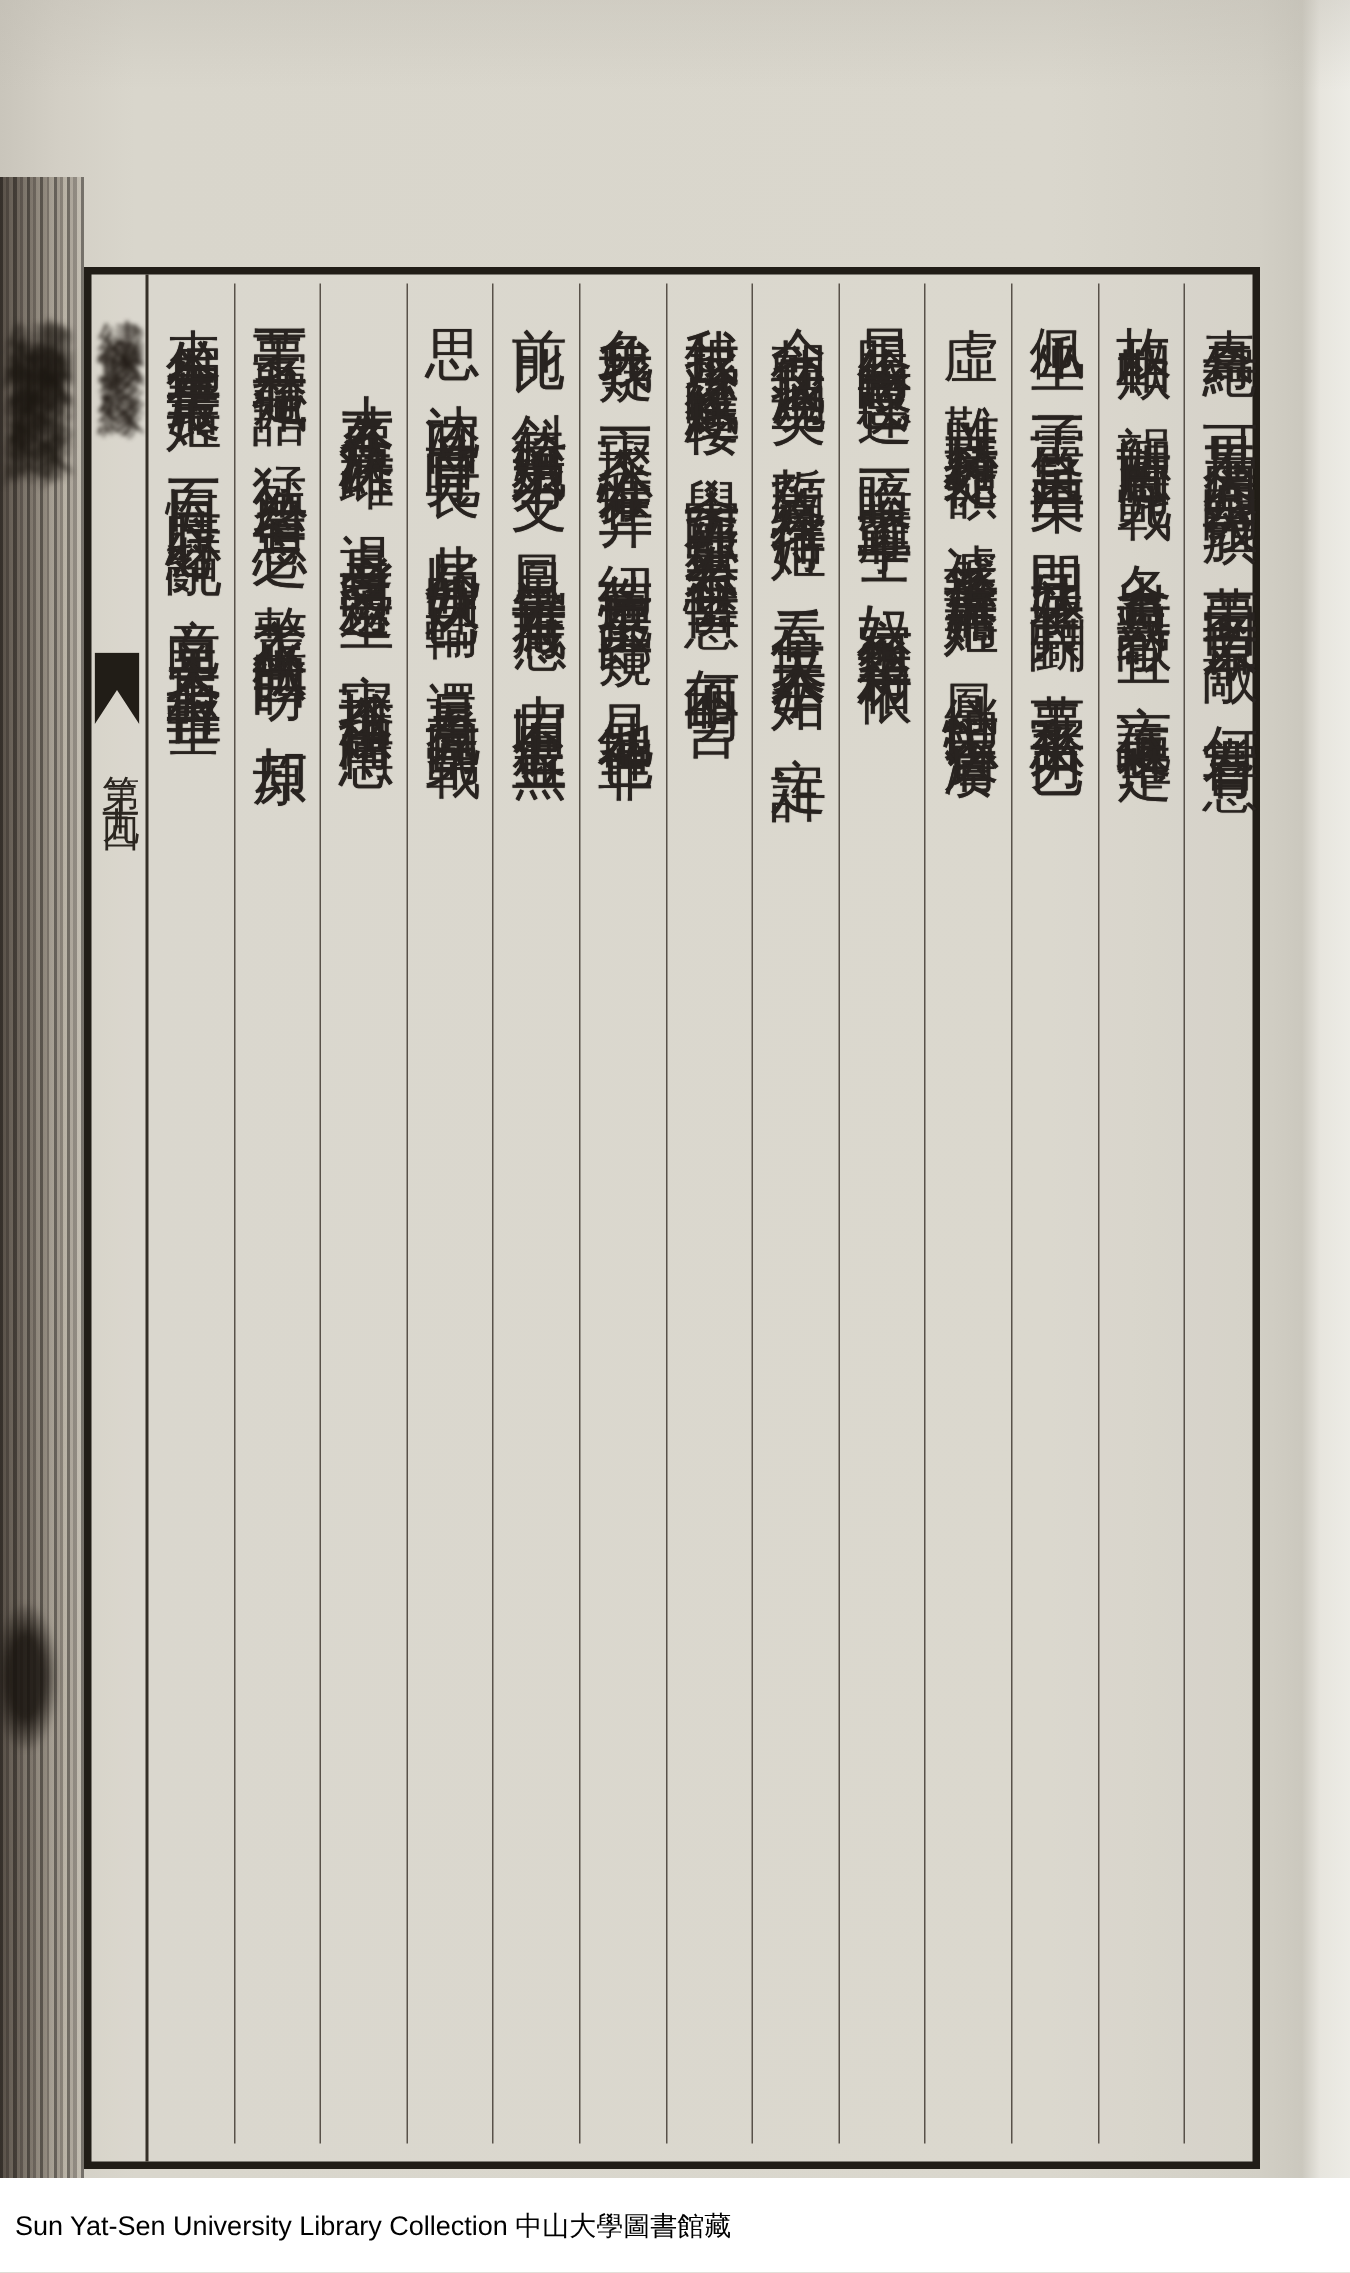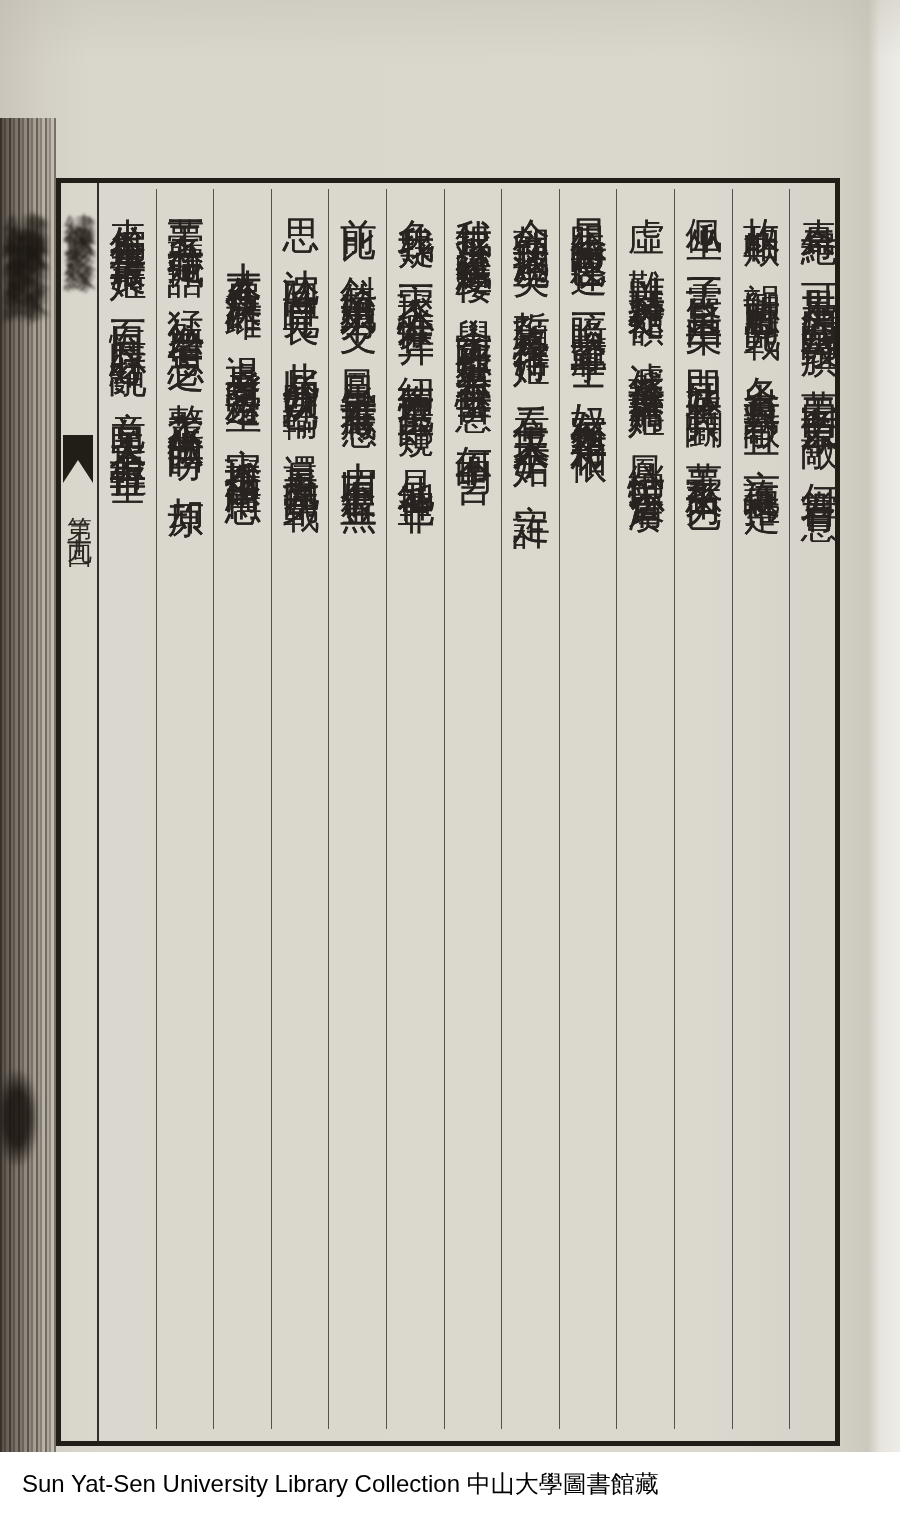--- a/index.html
+++ b/index.html
@@ -86,23 +86,23 @@
     text-shadow:0 0 .6px rgba(40,34,28,.9);
     overflow:hidden;
   }
   .text-col:last-child{border-left:none;}
   
   .caption-bar{
     position:absolute;left:0;bottom:0;width:900px;height:63px;
     background:#ffffff;display:flex;align-items:center;
   }
   .caption-text{
-    margin-left:22px;
+    margin-left:10px;
     font-family:"Liberation Sans","DejaVu Sans",sans-serif;
-    font-size:24px;color:#000;
+    font-size:18px;color:#000;
   }
 </style>
 </head>
 <body>
 
 <div class="scan">
 
   <div class="spine">
     <div class="spine-ghost">繡像夢影緣</div>
     <div class="spine-smudge"></div>

